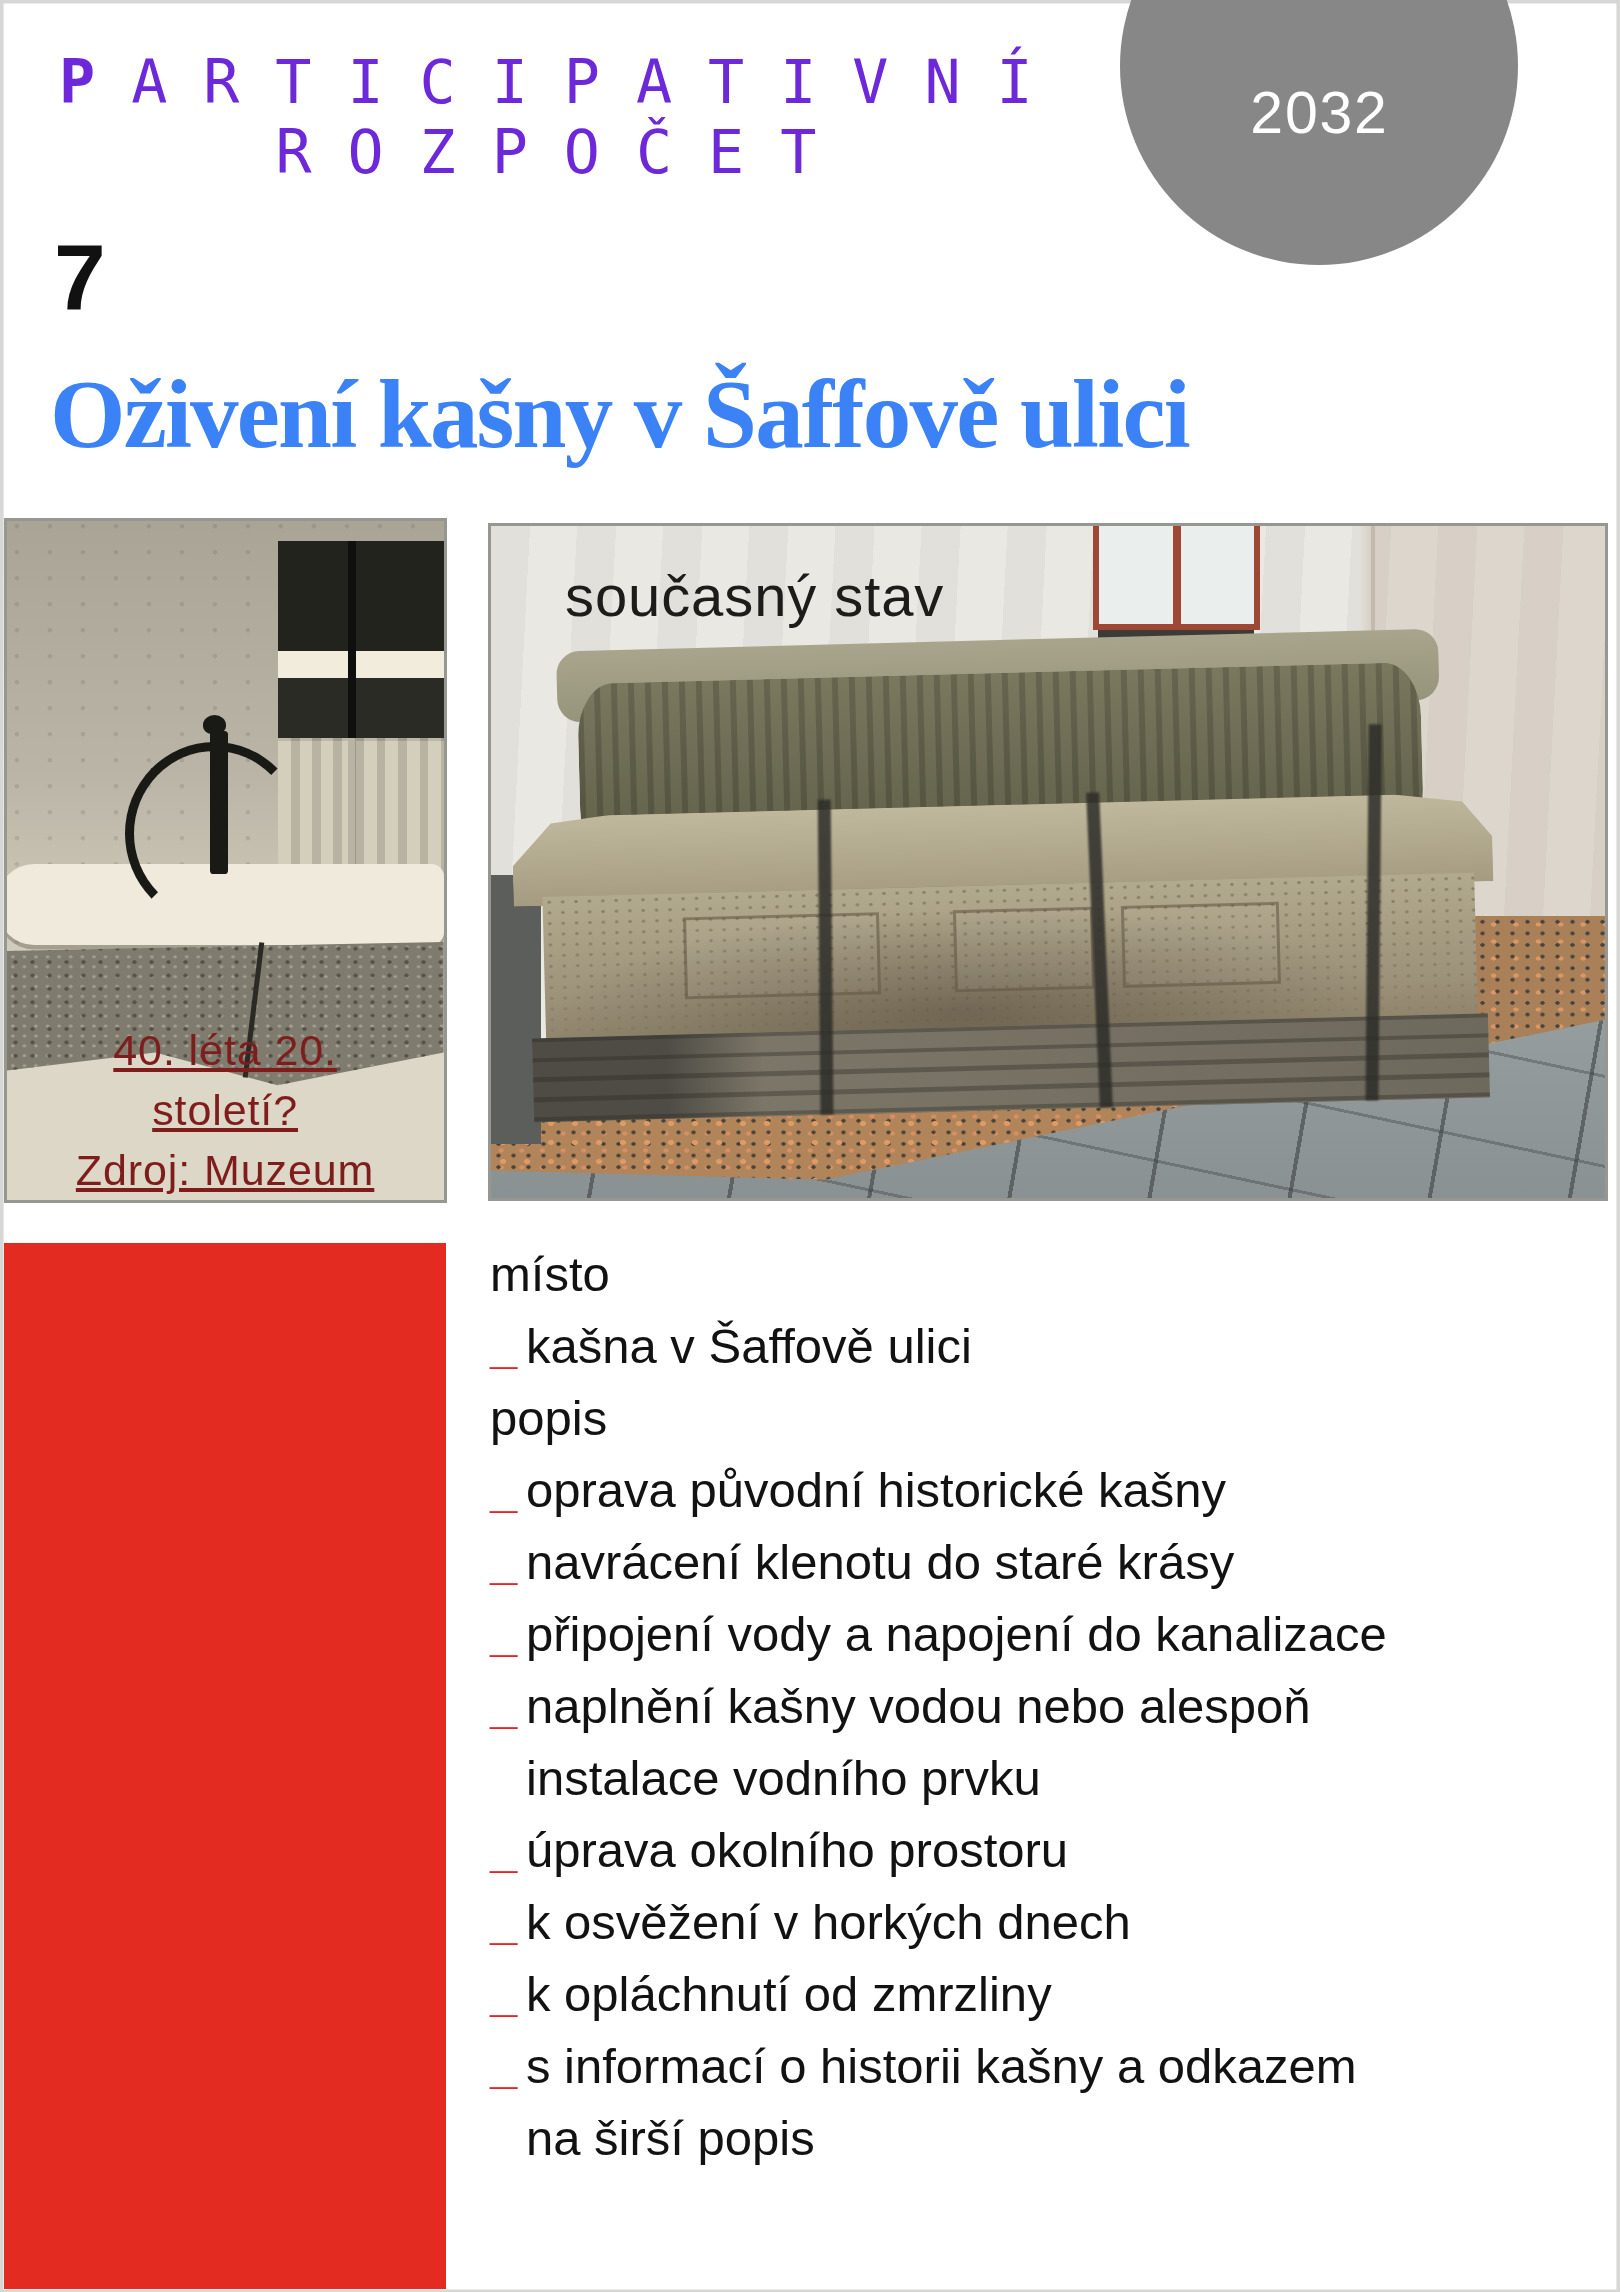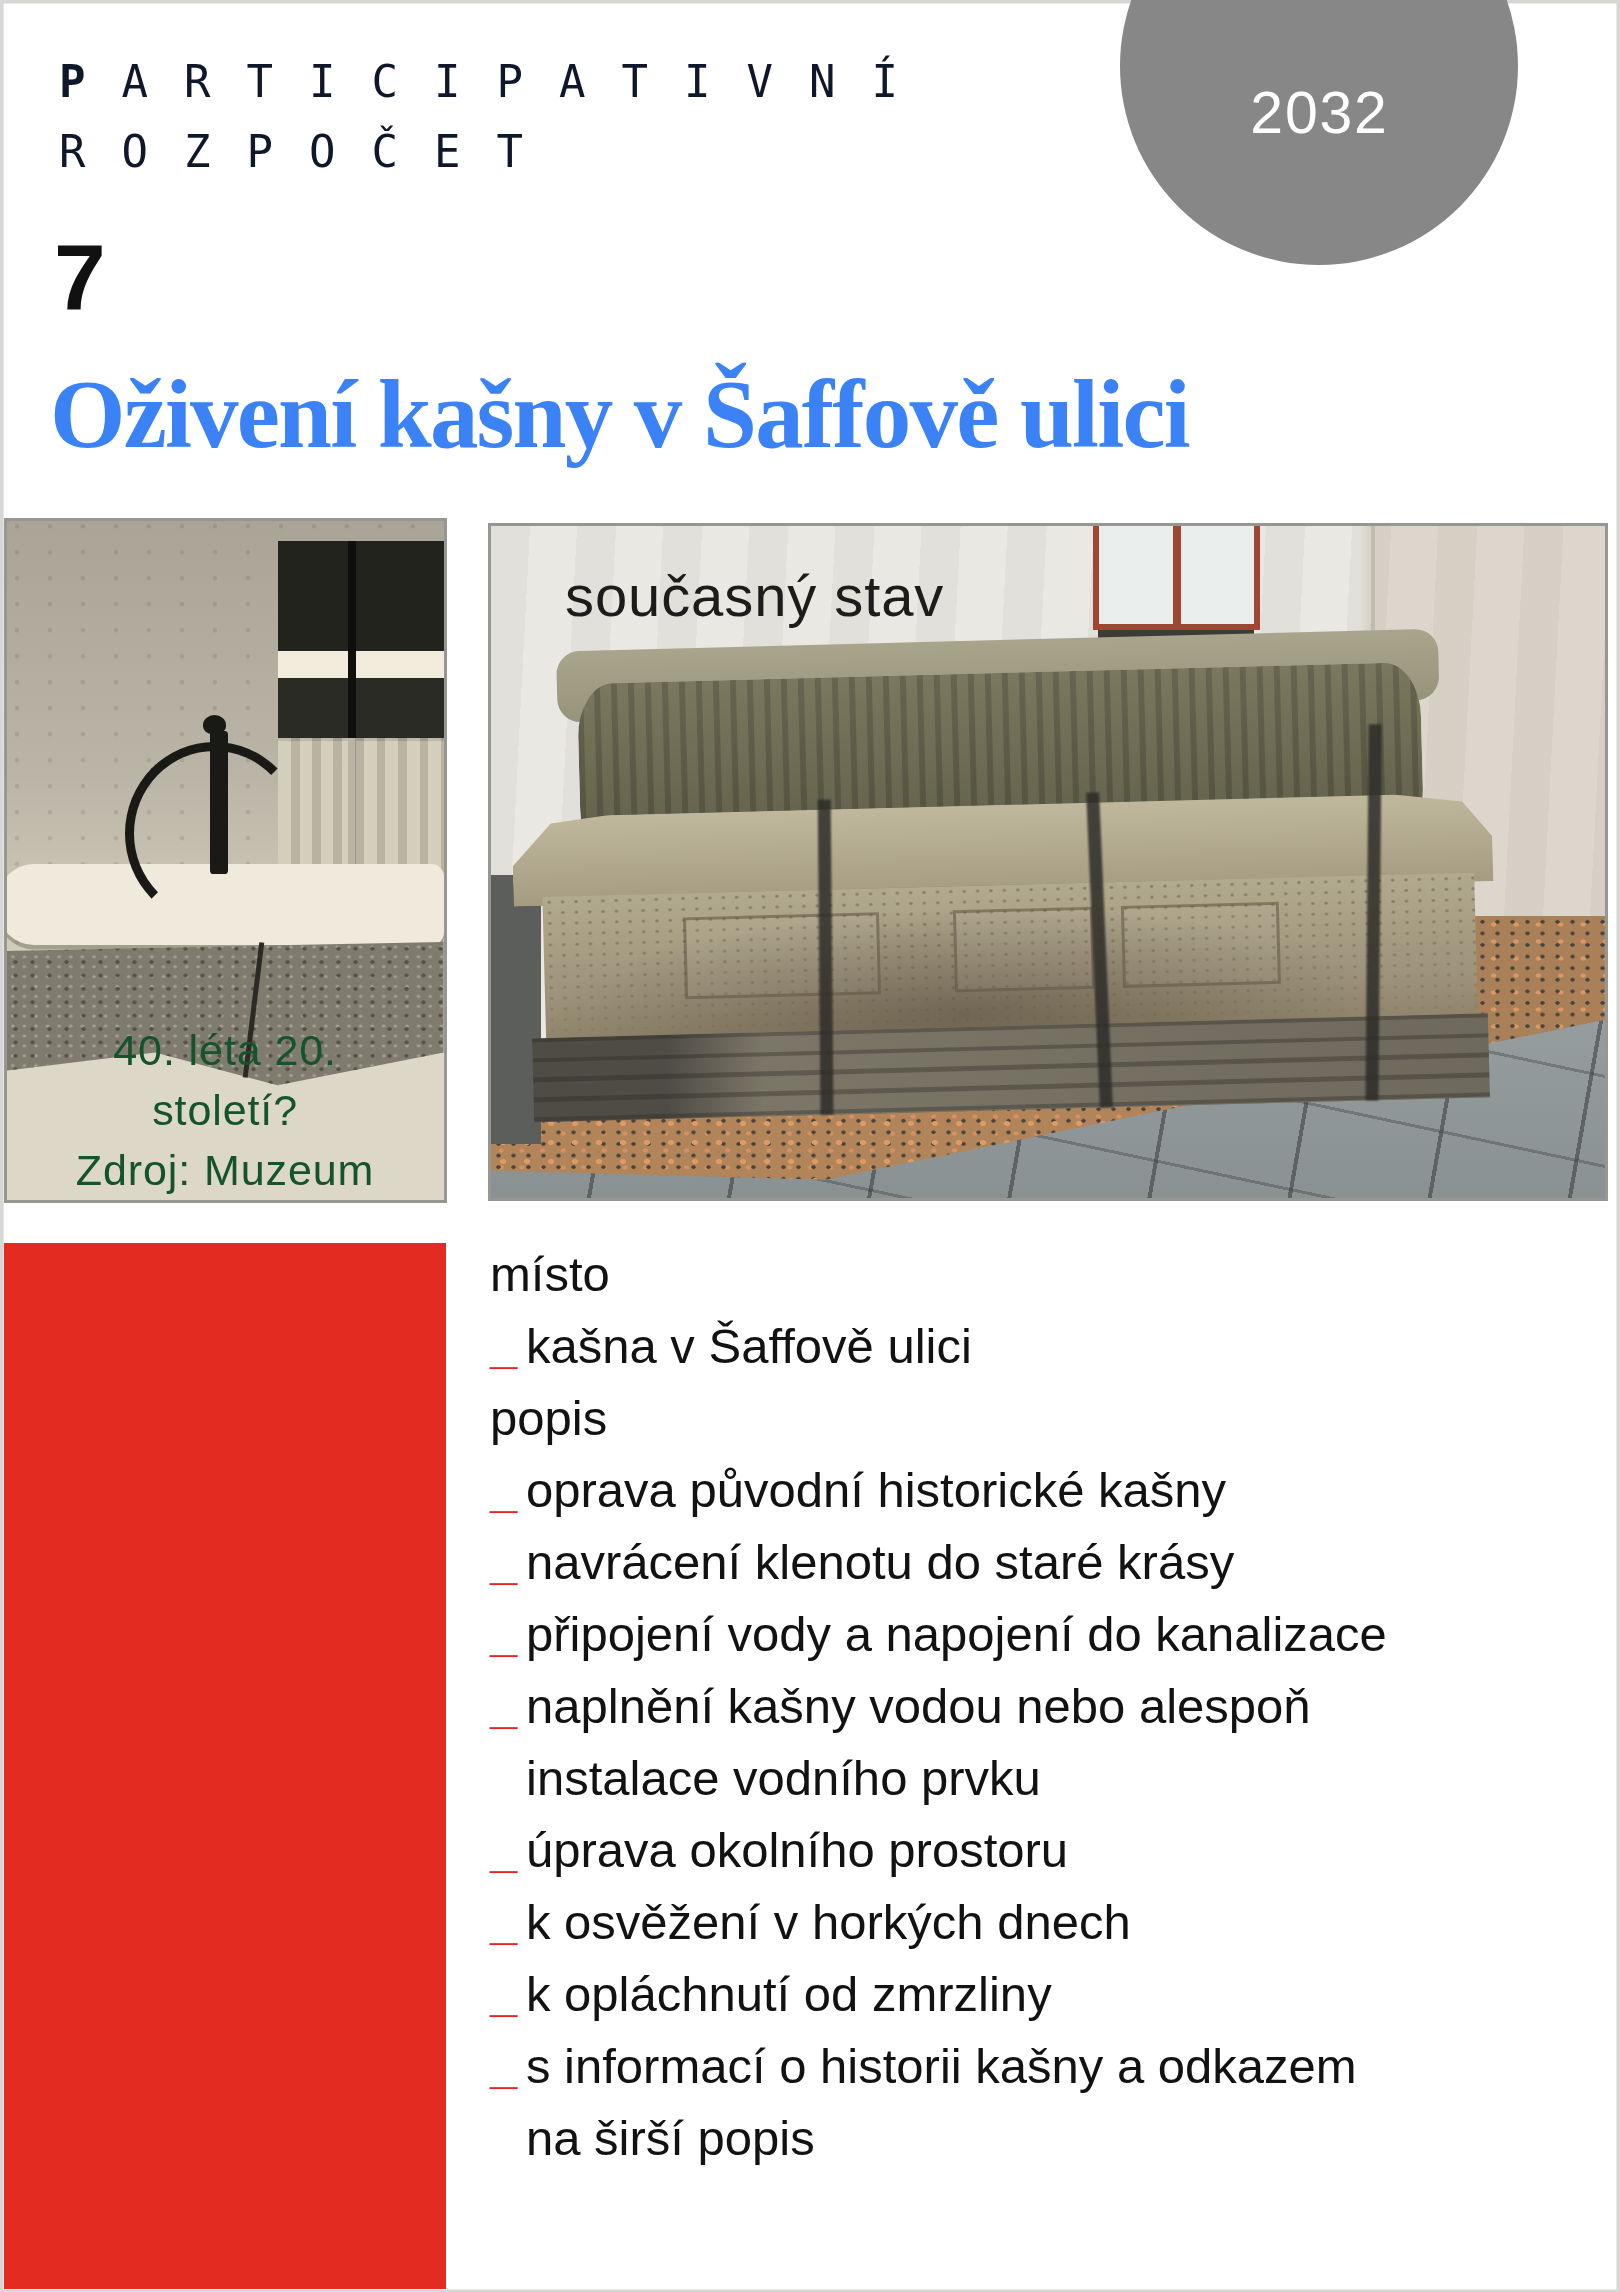--- a/index.html
+++ b/index.html
@@ -6,22 +6,22 @@
   .page{
     position:relative;width:1620px;height:2293px;margin:0 auto;
     background:#ffffff;overflow:hidden;
     box-shadow:inset 0 0 0 3.6px #d7d7d5;
     font-family:"Liberation Sans", sans-serif;color:#121212;
   }
   
   .brand{
     position:absolute;left:59px;top:47px;
     font-family:"DejaVu Sans Mono", monospace;
-    font-size:44px;line-height:70px;letter-spacing:36px;
-    color:#0f172a;white-space:nowrap;
+    font-size:60px;line-height:70px;letter-spacing:36px;
+    color:#6d28d9;white-space:nowrap;text-align:center;
   }
   .brand .first{font-weight:bold;}
   .year-circle{
     position:absolute;left:1120px;top:-133px;width:398px;height:398px;
     border-radius:50%;background:var(--circle,#878787);
   }
   .year-label{
     position:absolute;left:1203px;top:79px;width:233px;
     text-align:center;font-size:59px;font-weight:400;color:#ffffff;
     letter-spacing:1.8px;
@@ -67,22 +67,23 @@
     background:#2c2a24;transform:rotate(7deg);}
   .lp-pump-post{position:absolute;left:46.5%;top:31%;width:4.2%;height:21%;
     background:#191916;border-radius:3.6px;}
   .lp-pump-arm{position:absolute;left:27%;top:32.5%;width:41%;height:27%;
     border:9.9px solid transparent;border-top-color:#191916;border-left-color:#191916;
     border-radius:50%;box-sizing:border-box;}
   .lp-pump-knob{position:absolute;left:45%;top:28.5%;width:23px;height:19.7px;
     background:#191916;border-radius:50% 50% 40% 40%;}
   .lp-caption{
     position:absolute;left:0;right:0;top:73.5%;
-    text-align:center;font-size:43px;line-height:60px;color:#14532d;
+    text-align:center;font-size:43px;line-height:60px;color:#7f1d1d;
     letter-spacing:0.9px;
+    text-decoration:underline;
   }
   
   .photo-right{left:488px;top:523px;width:1114px;height:672px;background:#e7e6e1;}
   .rp-wall{position:absolute;inset:0;
     background:
       repeating-linear-gradient(93deg,rgba(160,150,135,.10) 0 39px,transparent 39px 86px),
       linear-gradient(90deg,#e9e8e3 0 78%,#ddd6cc 79% 100%);}
   .rp-corner{position:absolute;left:79%;top:0;width:3.6px;height:24%;background:#c2baaf;}
   .rp-window{position:absolute;left:54%;top:0;width:15%;height:15.5%;
     background:#eaefee;border:6.3px solid #9e4734;border-top:none;box-sizing:border-box;}

